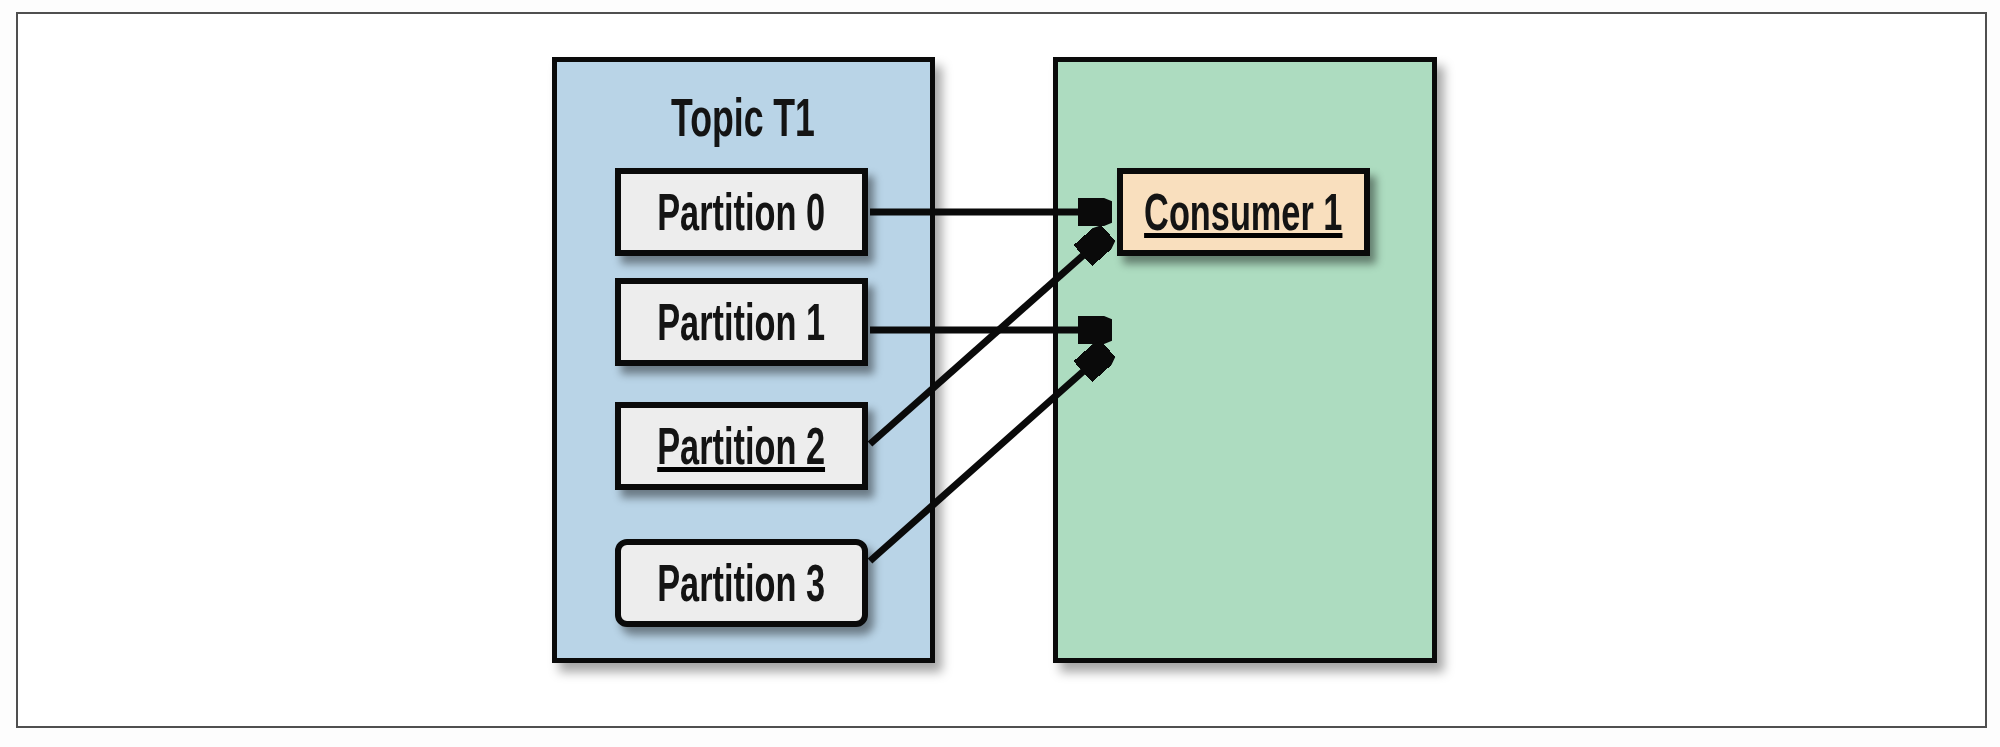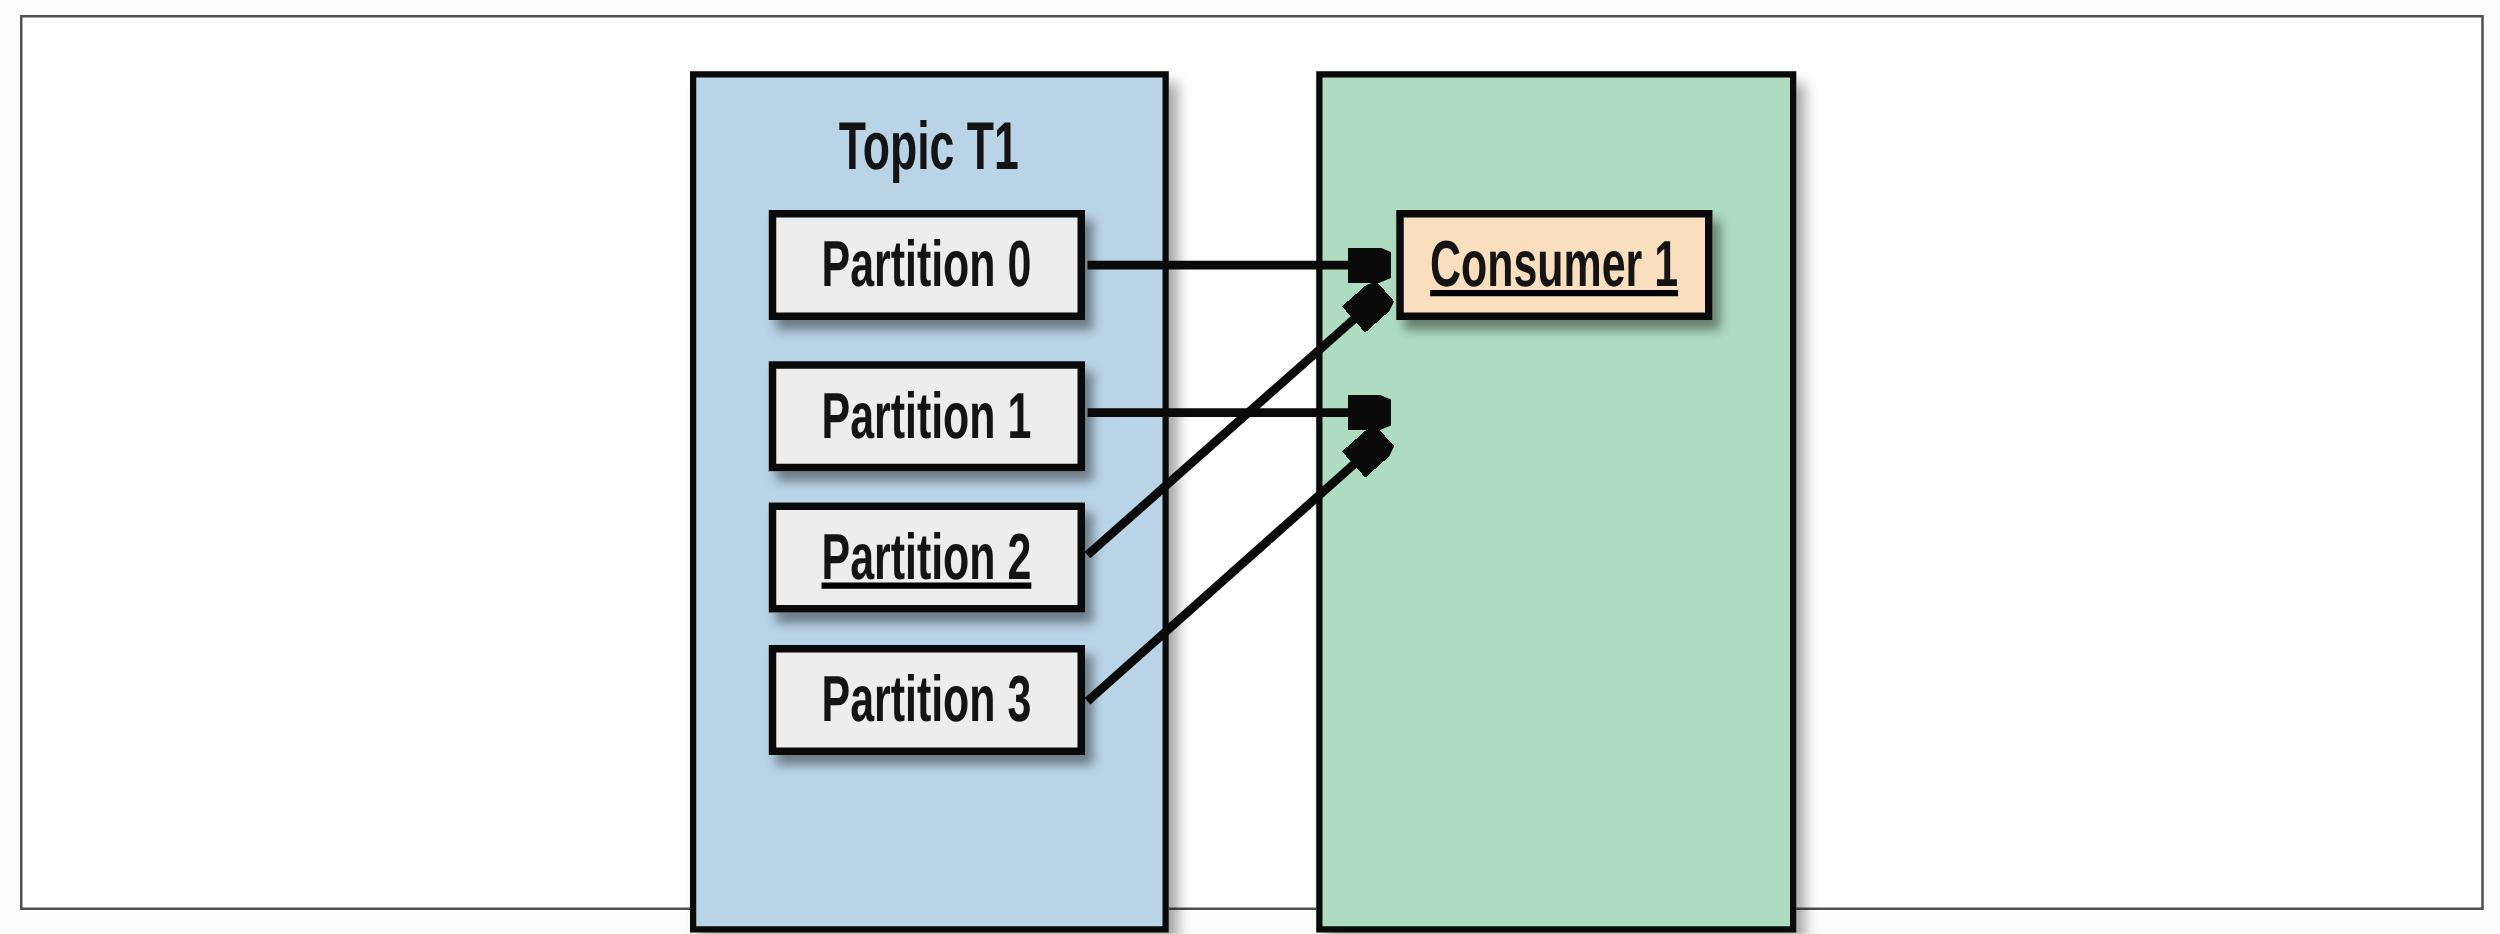--- a/index.html
+++ b/index.html
@@ -11,37 +11,37 @@
     --frame-border:#4f4f4f;
     --arrow:#0a0a0a;
     --text:#141414;
   }
   *{margin:0;padding:0;box-sizing:border-box;}
   html,body{width:2000px;height:747px;background:#fdfdfd;overflow:hidden;
     font-family:"Liberation Sans","DejaVu Sans",sans-serif;}
   .stage{position:relative;width:2000px;height:747px;background:#fdfdfd;}
   .frame{position:absolute;left:16px;top:12px;width:1971px;height:716px;
     background:#ffffff;border:2px solid var(--frame-border);}
-  .bigbox{position:absolute;top:43px;width:383px;height:689px;
+  .bigbox{position:absolute;top:43px;width:383px;height:606px;
     border:5px solid var(--box-border);
     box-shadow:7px 9px 10px rgba(0,0,0,0.35);}
   .topic-box{left:534px;background:var(--topic-fill);}
   .group-box{left:1035px;width:384px;background:var(--group-fill);}
   .box-title{margin-top:26px;text-align:center;font-weight:700;
     font-size:54px;line-height:1.1;color:var(--text);white-space:nowrap;}
   .box-title > span{display:inline-block;transform:scaleX(0.66);transform-origin:center;}
   .innerbox{position:absolute;width:253px;height:88px;
     border:6px solid var(--box-border);
     box-shadow:6px 8px 8px rgba(0,0,0,0.42);
     display:flex;align-items:center;justify-content:center;}
   .partition{left:58px;background:var(--partition-fill);justify-content:center;}
   .consumer{left:59px;background:var(--consumer-fill);text-decoration:underline;}
   .innerbox .label{font-weight:700;font-size:52px;color:var(--text);
     white-space:nowrap;transform:scaleX(0.66);transform-origin:center;line-height:1;}
-  .p0{top:106px;} .p1{top:227px;} .p2{top:340px;text-decoration:underline;} .p3{top:454px;}
+  .p0{top:106px;} .p1{top:216px;} .p2{top:340px;text-decoration:underline;} .p3{top:477px;border-radius:12px;}
   .c1{top:106px;} .c2{top:224px;}
   svg.arrows{position:absolute;left:0;top:0;width:1967px;height:712px;
     pointer-events:none;}
   svg.arrows path{stroke:var(--arrow);stroke-width:7;fill:none;}
 </style>
 </head>
 <body>
 
 <div class="stage">
   <div class="frame">

